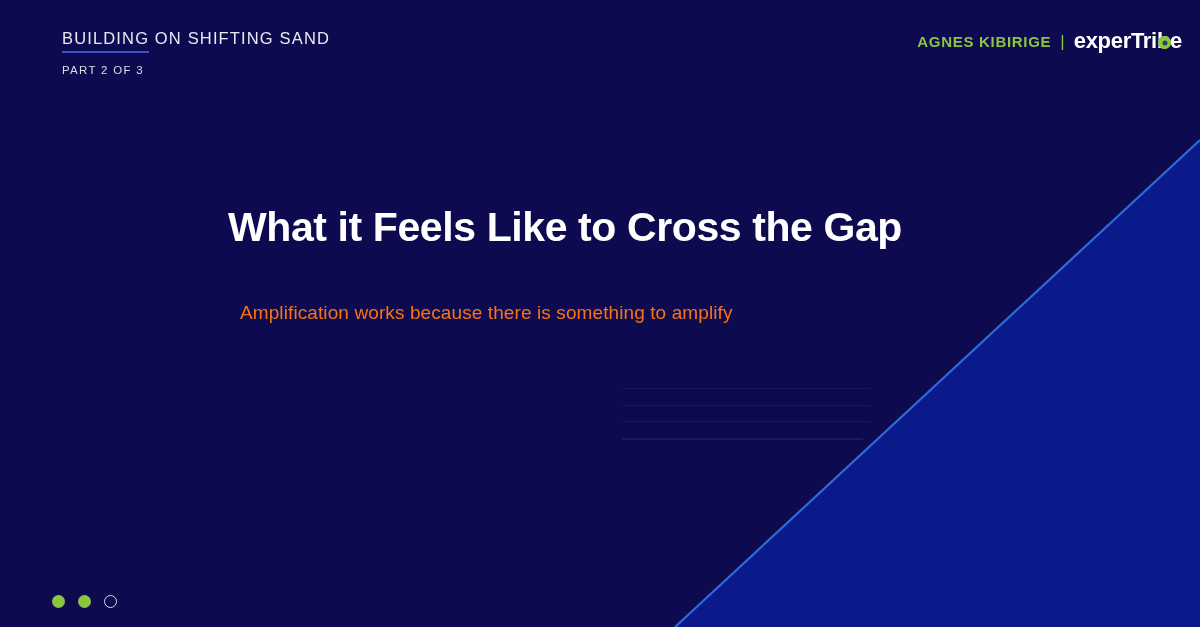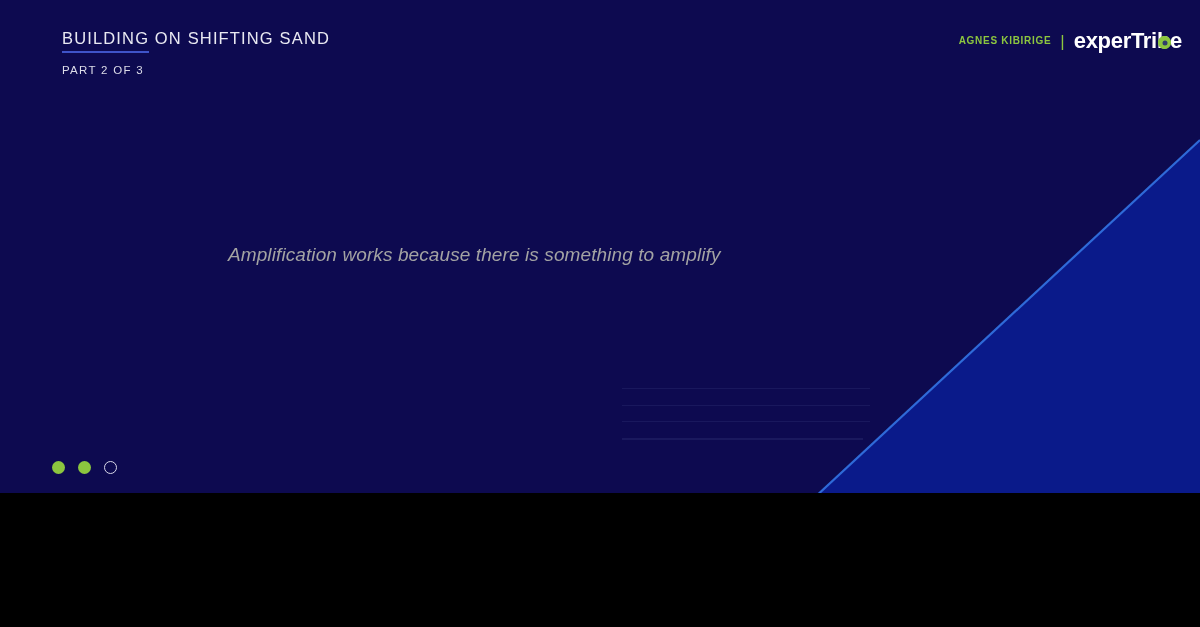--- a/index.html
+++ b/index.html
@@ -8,21 +8,21 @@
     padding: 0;
     background: #000;
   }
   body {
     font-family: "Liberation Sans", sans-serif;
   }
 
   .slide {
     position: relative;
     width: 1200px;
-    height: 493px;
+    height: 627px;
     overflow: hidden;
     background: #0d0a50;
   }
 
   
   .corner-wedge {
     position: absolute;
     inset: 0;
     width: 1200px;
     height: 627px;
@@ -70,21 +70,21 @@
     position: absolute;
     right: 18px;
     top: 30px;
     display: flex;
     align-items: center;
     gap: 0;
     white-space: nowrap;
   }
 
   .author-name {
-    font-size: 10px;
+    font-size: 15px;
     font-weight: 700;
     letter-spacing: 0.7px;
     color: #8cc63f;
     line-height: 1;
   }
 
   .brand-sep {
     font-size: 17px;
     font-weight: 400;
     color: #8cc63f;
@@ -134,28 +134,27 @@
     margin: 0;
     font-size: 41px;
     font-weight: 700;
     letter-spacing: -0.4px;
     color: #ffffff;
     line-height: 1.12;
     white-space: nowrap;
   }
 
   .slide-subtitle {
-    margin: 0;
+    margin: 12px;
     padding-top: 38px;
     font-size: 19px;
     font-weight: 400;
     letter-spacing: 0.1px;
-    color: #a3a3a3;
+    color: #f97316;
     line-height: 1.3;
-    font-style: italic;
   }
 
   
   .ghost-block {
     position: absolute;
     left: 622px;
     top: 388px;
     width: 248px;
     height: 52px;
     display: flex;
@@ -218,20 +217,21 @@
 
     <div class="brand-block">
       <span class="author-name">AGNES KIBIRIGE</span>
       <span class="brand-sep">|</span>
       <span class="brand-logo"><span>experTribe</span><span class="logo-dot"></span></span>
     </div>
 
   </div>
 
   <div class="body-content">
+    <h1 class="slide-title">What it Feels Like to Cross the Gap</h1>
     <p class="slide-subtitle">Amplification works because there is something to amplify</p>
   </div>
 
   <div class="ghost-block">
     <div class="ghost-line l1"></div>
     <div class="ghost-line l2"></div>
     <div class="ghost-line l3"></div>
     <div class="ghost-line l4"></div>
   </div>
 

